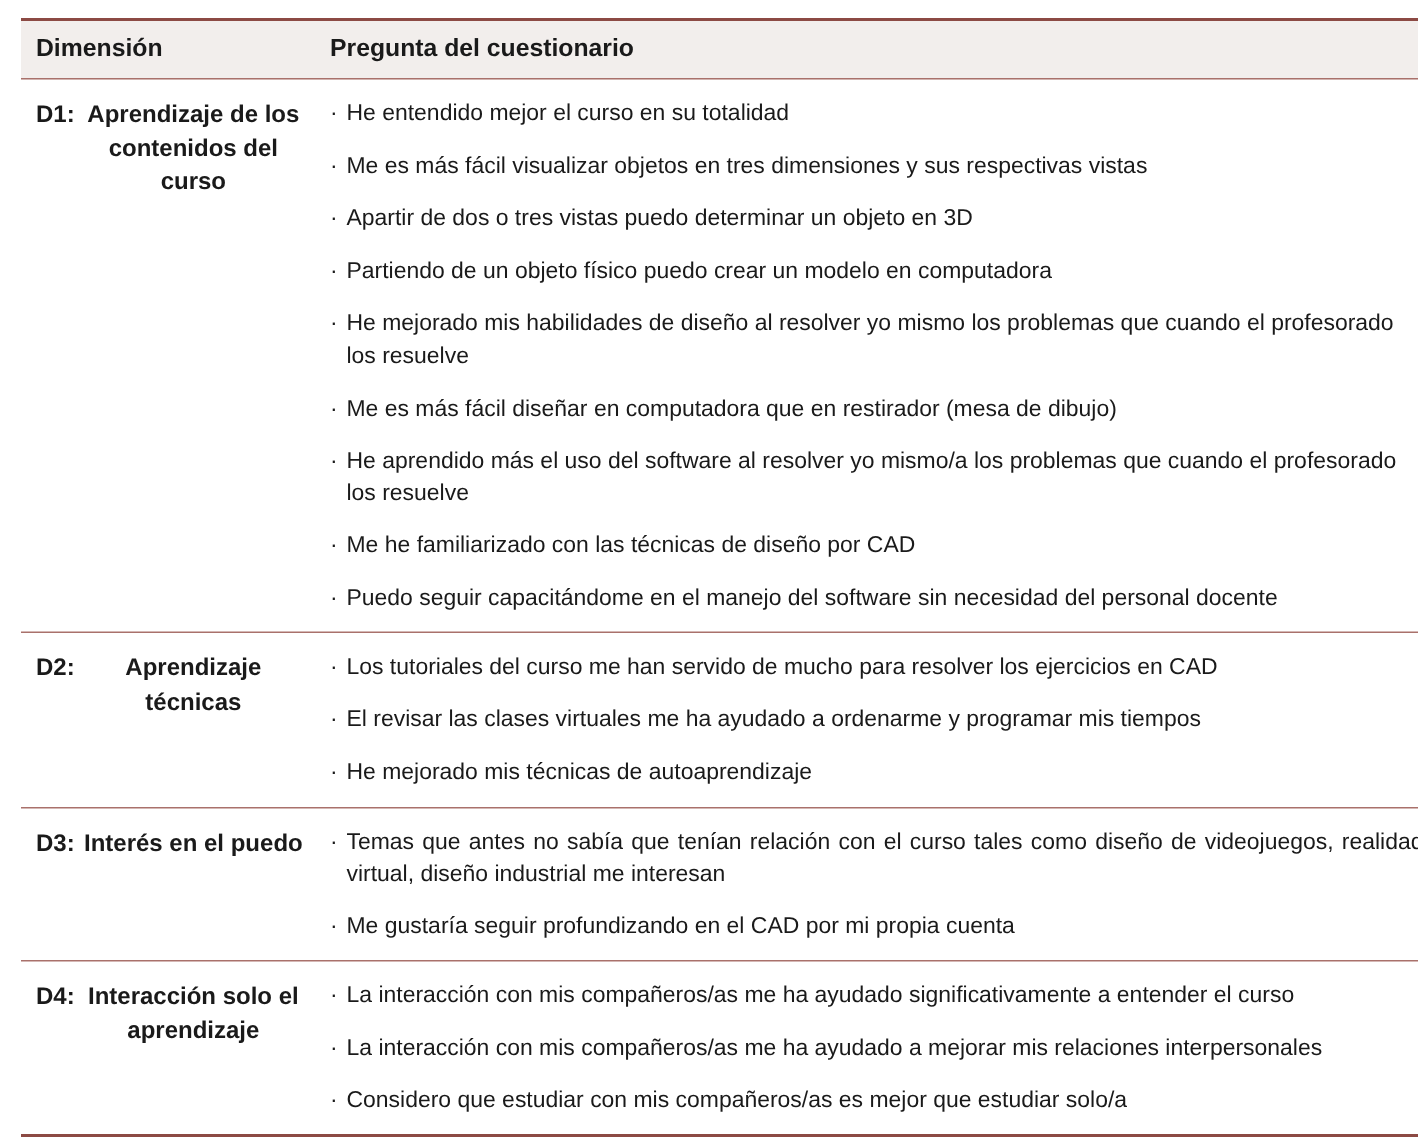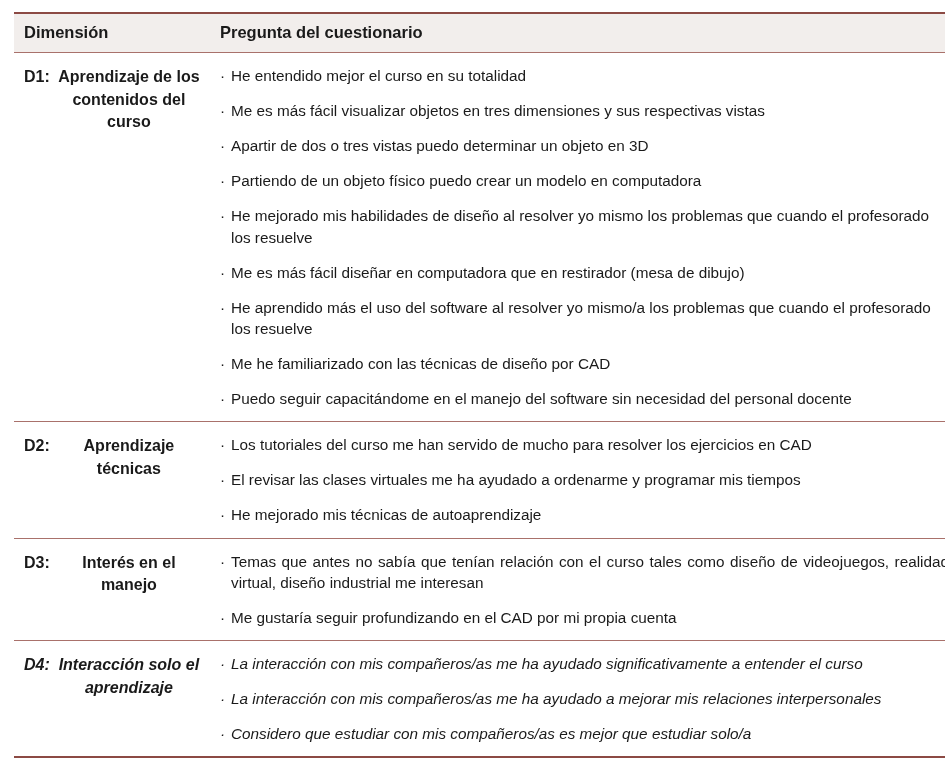--- a/index.html
+++ b/index.html
@@ -48,21 +48,20 @@
   
   tbody td {
     vertical-align: top;
     padding: 0;
   }
   tbody tr.dim-row > td {
     border-bottom: 1px solid #a9716b;
   }
   tbody tr.dim-row.last > td {
     border-bottom: 2px solid #8c4a44;
-    font-style: italic;
   }
 
   td.dim-cell {
     width: 186px;
     padding: 13px 8px 12px 10px;
   }
   td.q-cell {
     width: 731px;
     padding: 12px 2px 10px 10px;
   }
@@ -200,21 +199,21 @@
                 <span class="bullet">·</span>
                 <span class="q-text">He mejorado mis técnicas de autoaprendizaje</span>
               </li>
             </ul>
           </td>
         </tr>
         <tr class="dim-row">
           <td class="dim-cell">
             <div class="dim-label">
               <span class="dim-code">D3:</span>
-              <span class="dim-text">Interés en el manejo</span>
+              <span class="dim-text">Interés en el puedo</span>
             </div>
           </td>
           <td class="q-cell">
             <ul class="q-list">
               <li class="q-item justify">
                 <span class="bullet">·</span>
                 <span class="q-text">Temas que antes no sabía que tenían relación con el curso tales como diseño de videojuegos, realidad virtual, diseño industrial me interesan</span>
               </li>
               <li class="q-item">
                 <span class="bullet">·</span>

